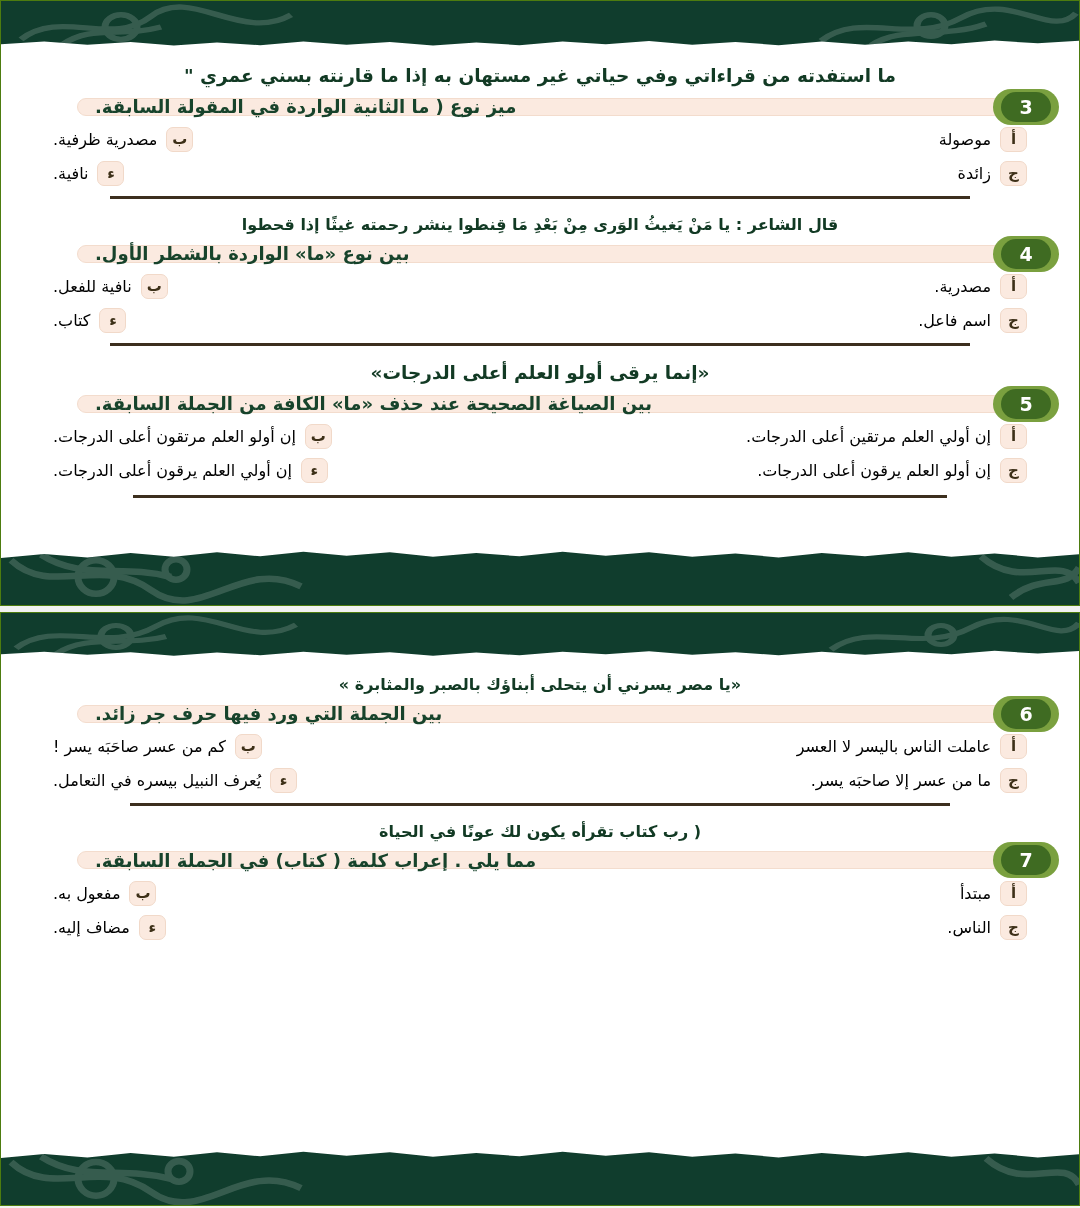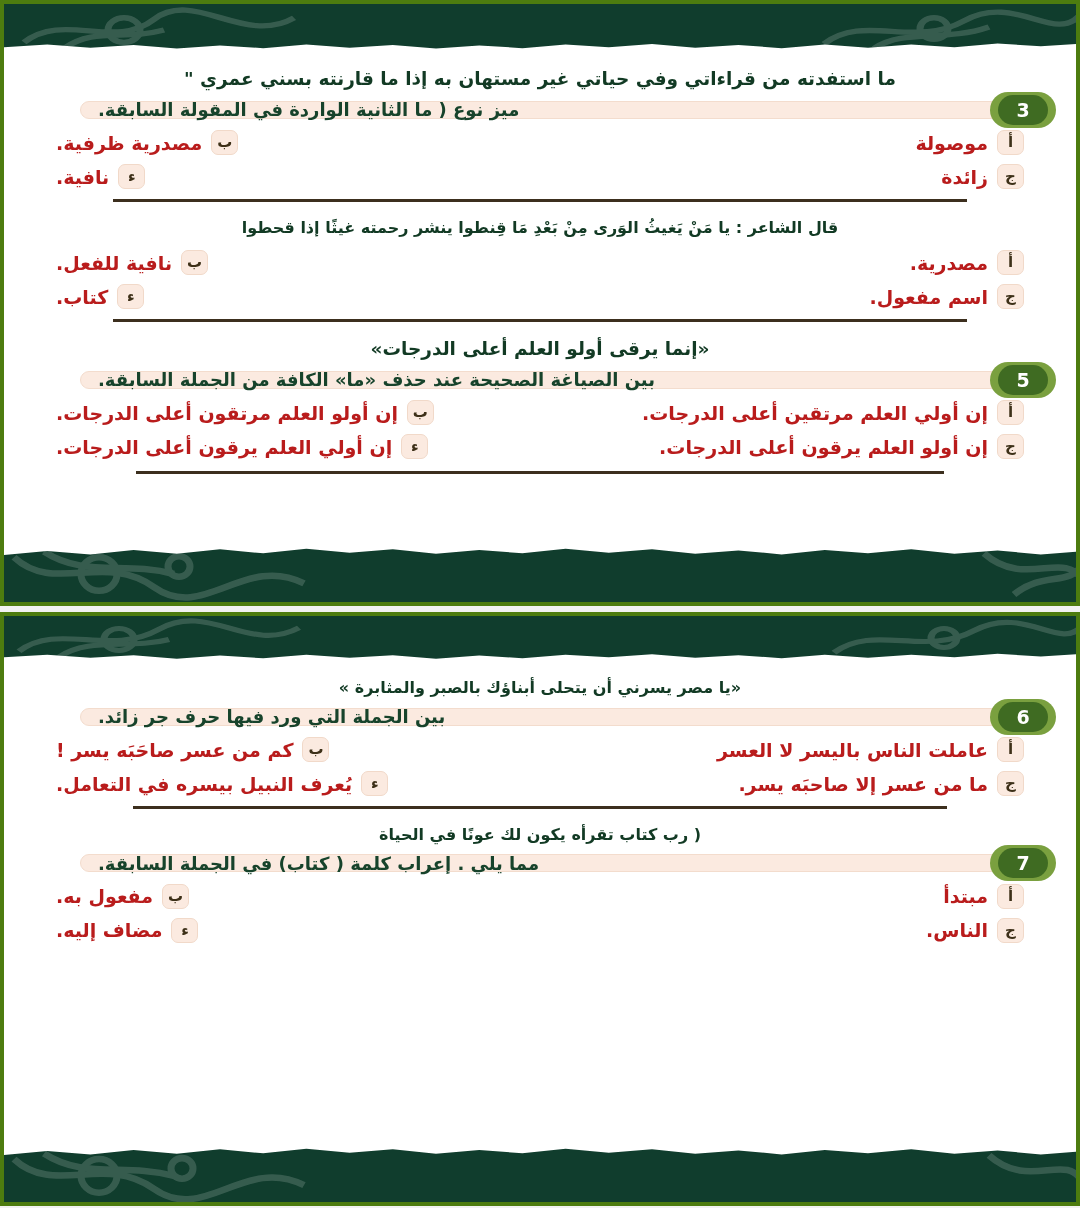--- a/index.html
+++ b/index.html
@@ -16,21 +16,21 @@
     overflow: hidden;
     position: relative;
     background: #f2f2f2;
   }
 
   .sheet {
     position: relative;
     width: 1080px;
     background: #ffffff;
     overflow: hidden;
-    border: 4px solid #4d7c0f;
+    border: 1px solid #4d7c0f;
   }
 
   .sheet-one { height: 606px; }
   .sheet-two { height: 594px; margin-top: 6px; }
 
   
   .band {
     position: absolute;
     left: 0;
     width: 1080px;
@@ -174,23 +174,23 @@
     border-radius: 7px;
     color: #3d3018;
     font-size: 15px;
     font-weight: 700;
     display: flex;
     align-items: center;
     justify-content: center;
     line-height: 1;
   }
   .choice-text {
-    color: #b91c1c;
-    font-size: 19px;
-    font-weight: 700;
+    color: #000000;
+    font-size: 16px;
+    font-weight: 400;
     white-space: nowrap;
     letter-spacing: -0.3px;
   }
 
   .divider {
     height: 0;
     border-top: 3.5px solid #3c2f1e;
     margin: 4px 95px 6px 95px;
   }
   .divider-wide { margin: 4px 115px 6px 115px; }
@@ -246,32 +246,39 @@
         <div class="choice col-left">
           <span class="choice-key">ء</span>
           <span class="choice-text">نافية.</span>
         </div>
       </div>
       <div class="divider"></div>
     </div>
 
     <div class="q-block">
       <div class="stem stem-lg">قال الشاعر : يا مَنْ يَغيثُ الوَرى مِنْ بَعْدِ مَا قِنطوا   ينشر رحمته غيثًا إذا قحطوا</div>
+      <div class="q-bar">
+        <div class="q-bar-bg"></div>
+        <div class="q-text">بين نوع «ما» الواردة بالشطر الأول.</div>
+        <div class="q-badge">
+          <div class="q-badge-inner">4</div>
+        </div>
+      </div>
       <div class="choices">
         <div class="choice col-right">
           <span class="choice-key">أ</span>
           <span class="choice-text">مصدرية.</span>
         </div>
         <div class="choice col-left">
           <span class="choice-key">ب</span>
           <span class="choice-text">نافية للفعل.</span>
         </div>
         <div class="choice col-right">
           <span class="choice-key">ج</span>
-          <span class="choice-text">اسم مفعول.</span>
+          <span class="choice-text">اسم فاعل.</span>
         </div>
         <div class="choice col-left">
           <span class="choice-key">ء</span>
           <span class="choice-text">كتاب.</span>
         </div>
       </div>
       <div class="divider"></div>
     </div>
 
     <div class="q-block">

